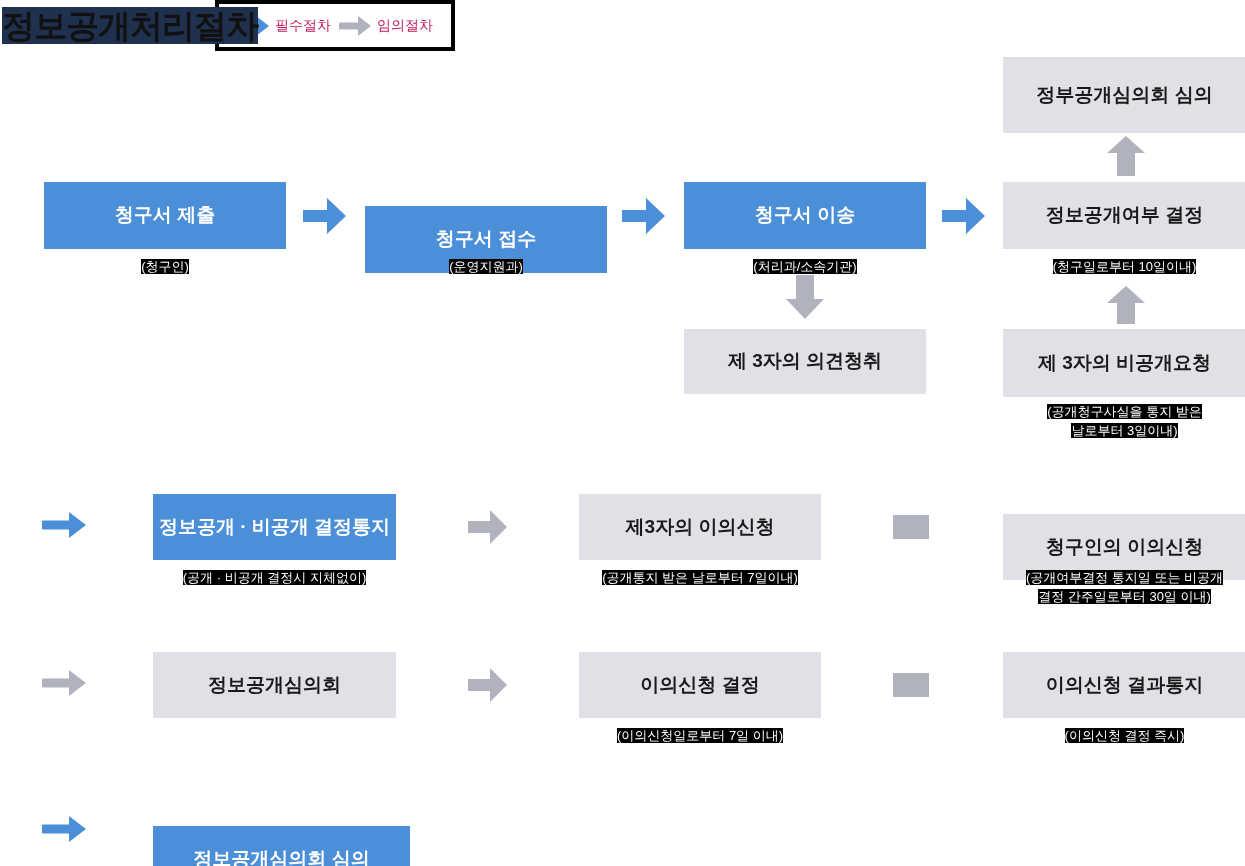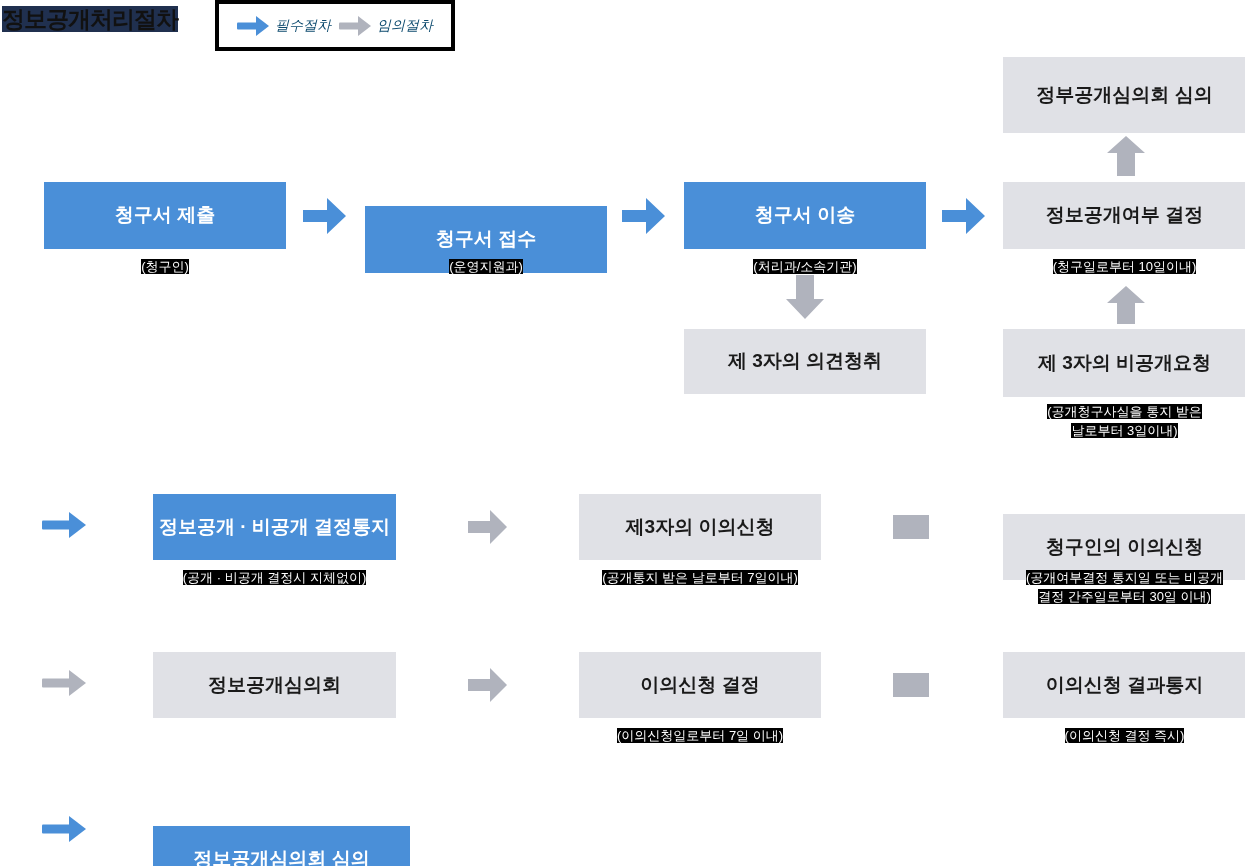--- a/index.html
+++ b/index.html
@@ -20,21 +20,21 @@
     position: relative;
     width: 1245px;
     height: 866px;
   }
 
   
   #page-title {
     position: absolute;
     left: 2px;
     top: 4px;
-    font-size: 23px;
+    font-size: 33px;
     font-weight: bold;
     letter-spacing: -1px;
     color: #111111;
     white-space: nowrap;
     z-index: 5;
   }
   #page-title .sel {
     background: #20304f;
     color: #111111;
     box-shadow: 0 0 0 0 transparent;
@@ -56,23 +56,22 @@
     box-sizing: border-box;
     z-index: 4;
   }
   .legend-item {
     display: flex;
     align-items: center;
     gap: 6px;
   }
   .legend-label {
     font-size: 14px;
-    color: #0c4a6e;
+    color: #be185d;
     white-space: nowrap;
-    font-style: italic;
   }
 
   
   .thin-arrow {
     display: inline-block;
     position: relative;
   }
   .thin-arrow .stem {
     position: absolute;
     left: 0;

